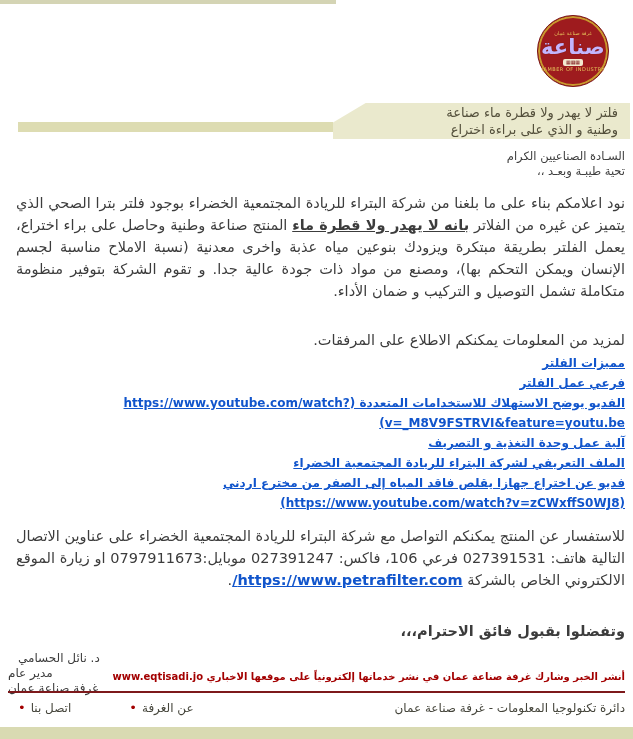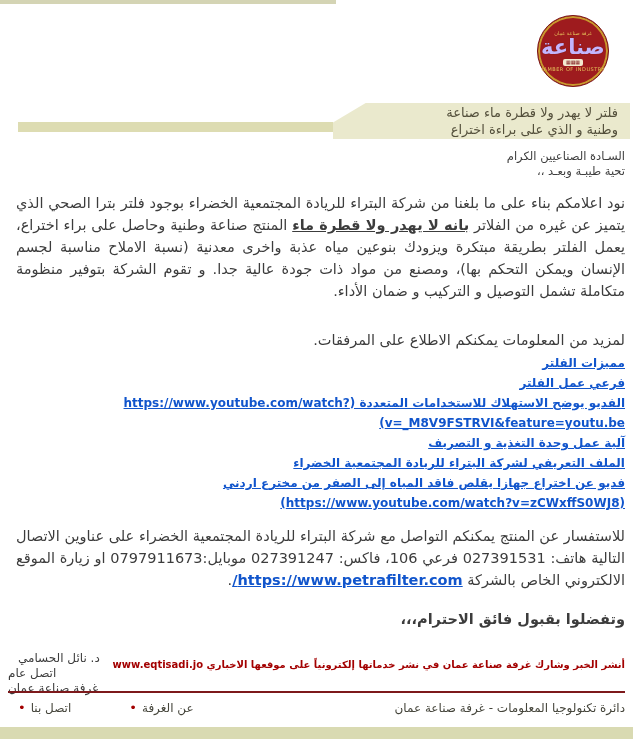--- a/index.html
+++ b/index.html
@@ -40,21 +40,21 @@
   .greeting { font-size:11.5px; line-height:15px; color:#3d3d3d; margin-bottom:13px; }
   .para { font-size:14.5px; line-height:22px; color:#3c3c3c; text-align:justify; }
   .para .hl { font-weight:bold; text-decoration:underline; }
   .more-info { font-size:14.5px; line-height:22px; color:#3c3c3c; margin-top:27px; }
   .links { margin-top:2px; margin-bottom:12px; }
   .links a, .inline-link {
     color:#1155cc; font-weight:bold; text-decoration:underline; cursor:pointer;
   }
   .links .link-row { font-size:12px; line-height:20px; }
   .contact { font-size:14.5px; line-height:22px; color:#3c3c3c; text-align:justify; }
-  .closing { font-size:14.5px; font-weight:bold; color:#3c3c3c; margin-top:20px; }
+  .closing { font-size:14.5px; font-weight:bold; color:#3c3c3c; margin-top:32px; }
   .promo { font-size:10px; font-weight:bold; color:#a30000; margin-top:30px; line-height:15px; }
 
   
   .signature { position:absolute; top:651px; left:8px; direction:rtl; text-align:left; font-size:12px; line-height:15px; color:#3d3d3d; }
   .sig-name { padding-left:10px;text-align:center; }
   .rule { position:absolute; top:691px; left:8px; right:8px; height:2px; background:#7d191b; }
   .footer-row { position:absolute; top:701px; left:8px; right:8px; height:16px; font-size:12px; color:#45453b; }
   .footer-dept { position:absolute; right:0; top:0; }
   .footer-links { position:absolute; left:10px; top:0; direction:ltr; display:flex; gap:58px; }
   .footer-link { display:flex; align-items:center; gap:5px; cursor:pointer; }
@@ -101,21 +101,21 @@
 
     <p class="contact"><span>للاستفسار عن المنتج يمكنكم التواصل مع شركة البتراء للريادة المجتمعية الخضراء على عناوين الاتصال التالية هاتف:  027391531  فرعي 106، فاكس: 027391247 موبايل:0797911673 او زيارة الموقع الالكتروني الخاص بالشركة </span><a class="inline-link">https://www.petrafilter.com/</a><span>.</span></p>
 
     <div class="closing">وتفضلوا بقبول فائق الاحترام،،،</div>
 
     <div class="promo">أنشر الخبر وشارك غرفة صناعة عمان في نشر خدماتها إلكترونياً على موقعها الاخباري www.eqtisadi.jo</div>
   </div>
 
   <div class="signature">
     <div class="sig-name">د. نائل الحسامي</div>
-    <div>اتصل عام</div>
+    <div>مدير عام</div>
     <div>غرفة صناعة عمان</div>
   </div>
 
   <div class="rule"></div>
 
   <div class="footer-row">
     <div class="footer-dept">دائرة تكنولوجيا المعلومات - غرفة صناعة عمان</div>
     <div class="footer-links">
       <div class="footer-link">
         <span class="dot">•</span>

